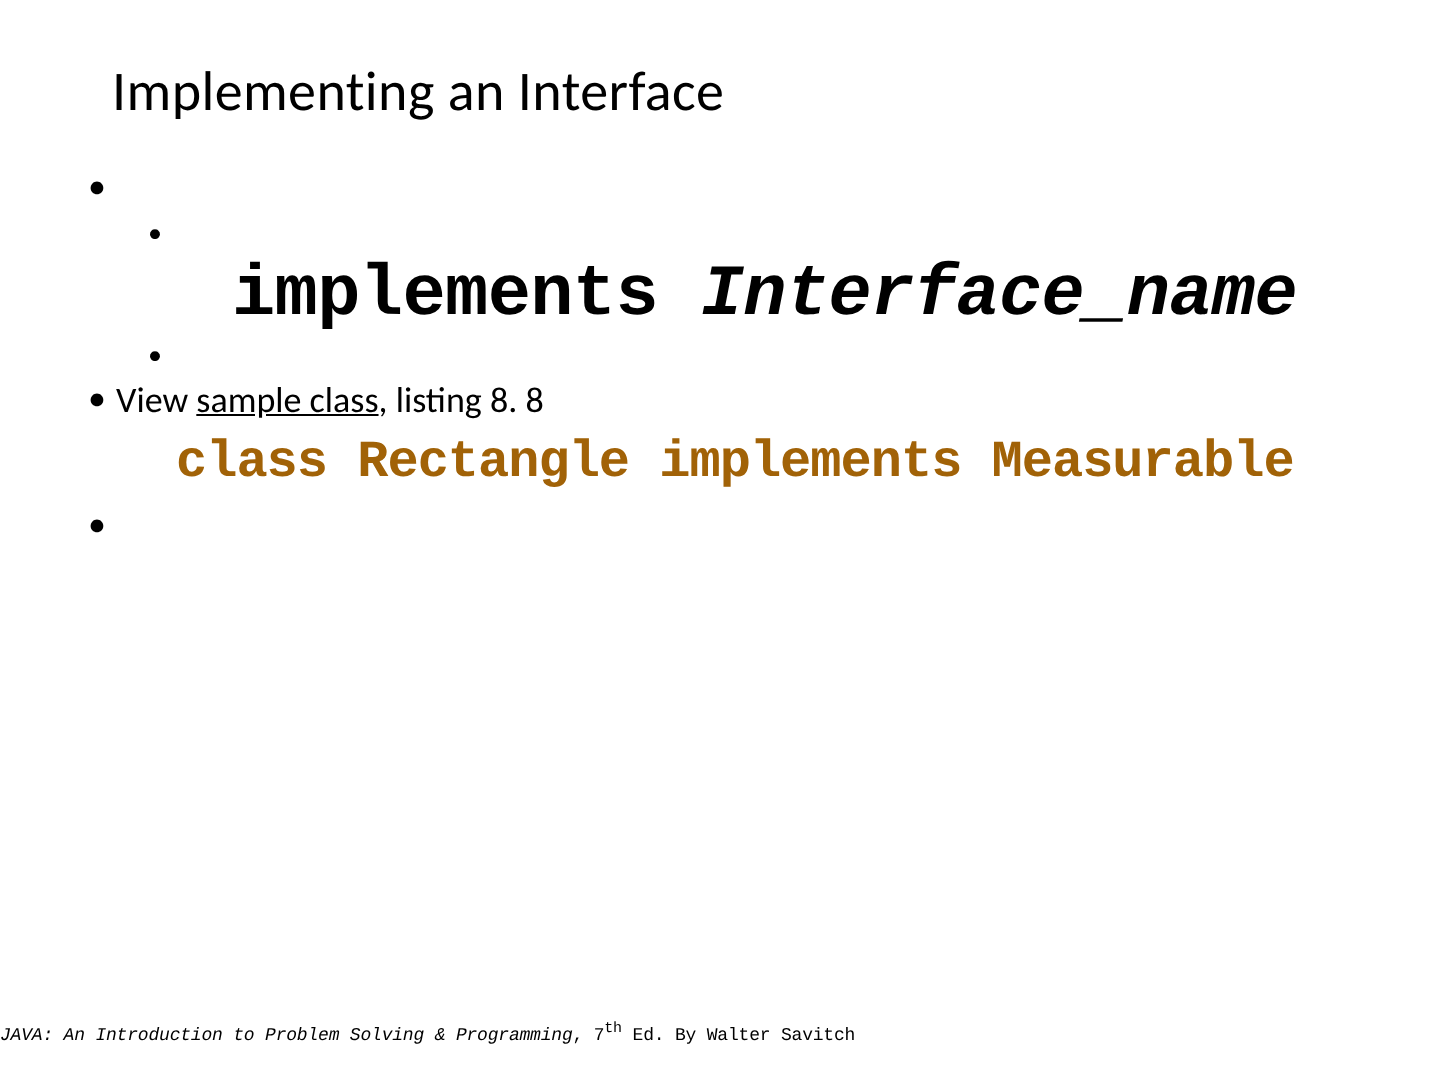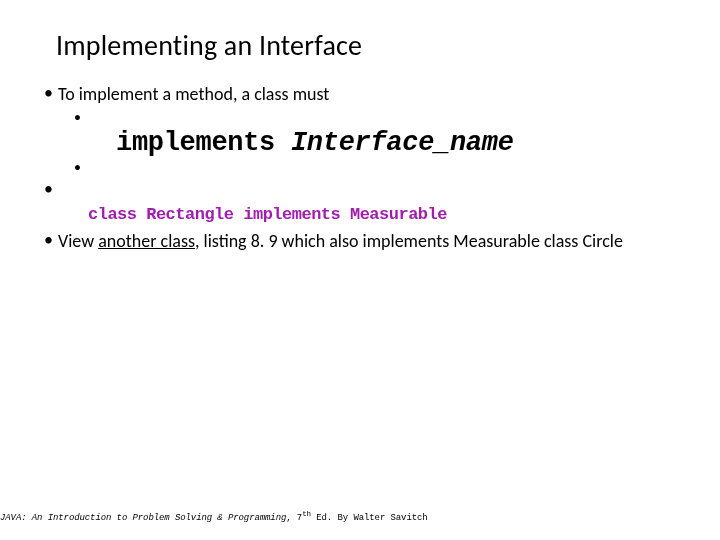--- a/index.html
+++ b/index.html
@@ -6,61 +6,60 @@
   html, body { width: 720px; height: 540px; background: #fff; font-family: Calibri, "Segoe UI", Arial, sans-serif; color: #000; }
   .slide { position: relative; width: 720px; height: 540px; padding: 0; }
   .title { font-size: 28px; font-weight: 400; color: #000; padding: 28px 0 18px 56px; letter-spacing: 0.2px; }
   .body { padding: 0 44px 0 44px; }
   .bullet-l1 { font-size: 18px; color: #000; margin: 2px 0 4px 0; display: flex; align-items: flex-start; }
   .bullet-l1 .dot { width: 14px; flex: 0 0 14px; line-height: 1.2; }
   .bullet-l1 .txt { line-height: 1.25; }
   .bullet-l2 { font-size: 14px; color: #000; margin: 2px 0 2px 30px; display: flex; align-items: flex-start; }
   .bullet-l2 .dot { width: 12px; flex: 0 0 12px; line-height: 1.2; }
   .bullet-l2 .txt { line-height: 1.25; }
-  .codeblock { font-family: "Courier New", Courier, monospace; font-weight: bold; font-size: 27px; color: #000; margin: 0 0 2px 72px; white-space: nowrap; letter-spacing: -0.3px; }
+  .codeblock { font-family: "Courier New", Courier, monospace; font-weight: bold; font-size: 36px; color: #000; margin: 0 0 2px 72px; white-space: nowrap; letter-spacing: -0.3px; }
   .codeblock .ital { font-style: italic; }
-  .codeline { font-family: "Courier New", Courier, monospace; font-weight: bold; font-size: 17px; color: #a21caf; margin: 2px 0 6px 44px; white-space: nowrap; letter-spacing: -0.5px; }
+  .codeline { font-family: "Courier New", Courier, monospace; font-weight: bold; font-size: 26px; color: #a16207; margin: 2px 0 6px 44px; white-space: nowrap; letter-spacing: -0.5px; }
   .link { text-decoration: underline; }
   .footer { position: absolute; bottom: 16px; left: 0; right: 0; text-align: left; font-family: Liberation Mono, monospace; font-size: 9px; font-style: italic; color: #000; line-height: 1.25; letter-spacing: -0.1px; }
   .footer .booktitle { font-style: italic; }
   .footer .reg { font-style: normal; }
 </style>
 </head>
 <body>
 
 <div class="slide">
 
   <div class="title">Implementing an Interface</div>
 
   <div class="body">
 
     <div class="bullet-l1">
       <span class="dot">•</span>
-      <span class="txt">To implement a method, a class must</span>
     </div>
 
     <div class="bullet-l2">
       <span class="dot">•</span>
     </div>
 
     <div class="codeblock"><span>implements </span><span class="ital">Interface_name</span></div>
 
     <div class="bullet-l2">
       <span class="dot">•</span>
     </div>
 
     <div class="bullet-l1">
       <span class="dot">•</span>
+      <span class="txt"><span>View </span><span class="link">sample class</span><span>, listing 8. 8</span></span>
     </div>
 
     <div class="codeline">class Rectangle implements Measurable</div>
 
     <div class="bullet-l1">
       <span class="dot">•</span>
-      <span class="txt"><span>View </span><span class="link">another class</span><span>, listing 8. 9 which also implements Measurable class Circle</span></span>
     </div>
 
   </div>
 
   <div class="footer">
     <div>
       <span class="booktitle">JAVA: An Introduction to Problem Solving &amp; Programming</span><span class="reg">, 7</span><sup class="reg">th</sup><span class="reg"> Ed. By Walter Savitch</span>
     </div>
   </div>
 

